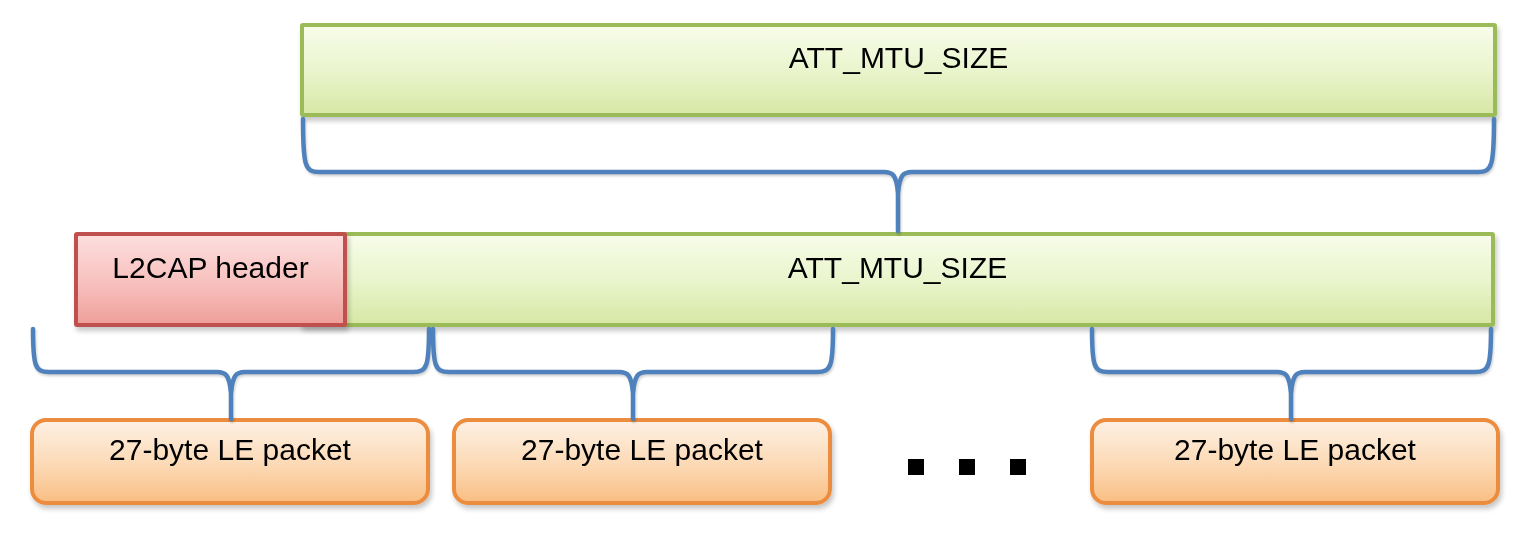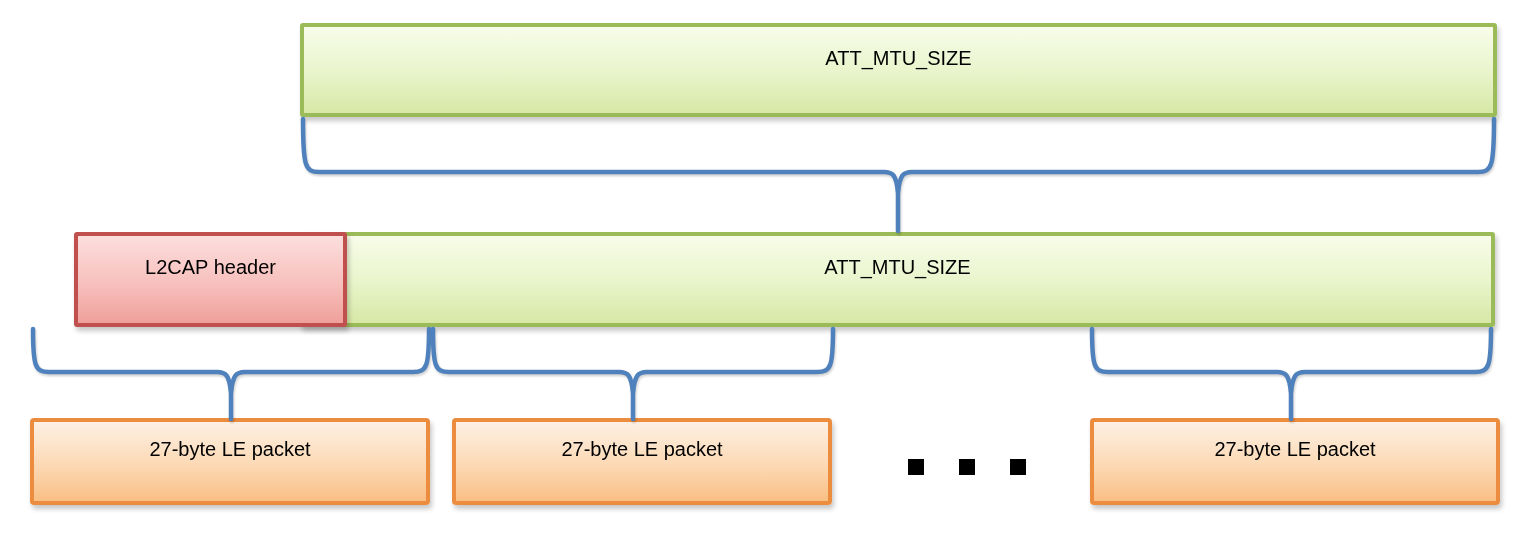--- a/index.html
+++ b/index.html
@@ -11,41 +11,41 @@
     font-family: "Liberation Sans", sans-serif;
     color: #000000;
     overflow: hidden;
   }
   .box {
     position: absolute;
     box-sizing: border-box;
     display: flex;
     align-items: center;
     justify-content: center;
-    font-size: 20px;
+    font-size: 30px;
     color: #000000;
     padding-bottom: 24px;
     box-shadow: 2px 4px 5px rgba(0,0,0,0.22);
   }
   .box .label { white-space: nowrap; }
   .green-box {
     border: 4px solid #9bbb59;
     border-radius: 3px;
     background: linear-gradient(to bottom, #f7fce9 0%, #eaf5cd 50%, #d7e8a6 100%);
   }
   .red-box {
     border: 4px solid #c0504d;
     border-radius: 3px;
     background: linear-gradient(to bottom, #fcdedd 0%, #f7c0bd 55%, #efa09b 100%);
     z-index: 3;
     margin-left: 44px;
   }
   .orange-box {
     border: 4px solid #ec8c3e;
-    border-radius: 4px;
+    border-radius: 16px;
     background: linear-gradient(to bottom, #fdf0e3 0%, #fcd9b4 55%, #f9bf85 100%);
   }
   #row1-att  { left: 300px; top: 23px;  width: 1197px; height: 94px; }
   #row2-l2cap{ left: 30px;  top: 232px; width: 273px;  height: 95px; }
   #row2-att  { left: 300px; top: 232px; width: 1195px; height: 95px; }
   #packet-1  { left: 30px;  top: 418px; width: 400px;  height: 87px; }
   #packet-2  { left: 452px; top: 418px; width: 380px;  height: 87px; }
   #packet-3  { left: 1090px;top: 418px; width: 410px;  height: 87px; }
   #braces {
     position: absolute;

